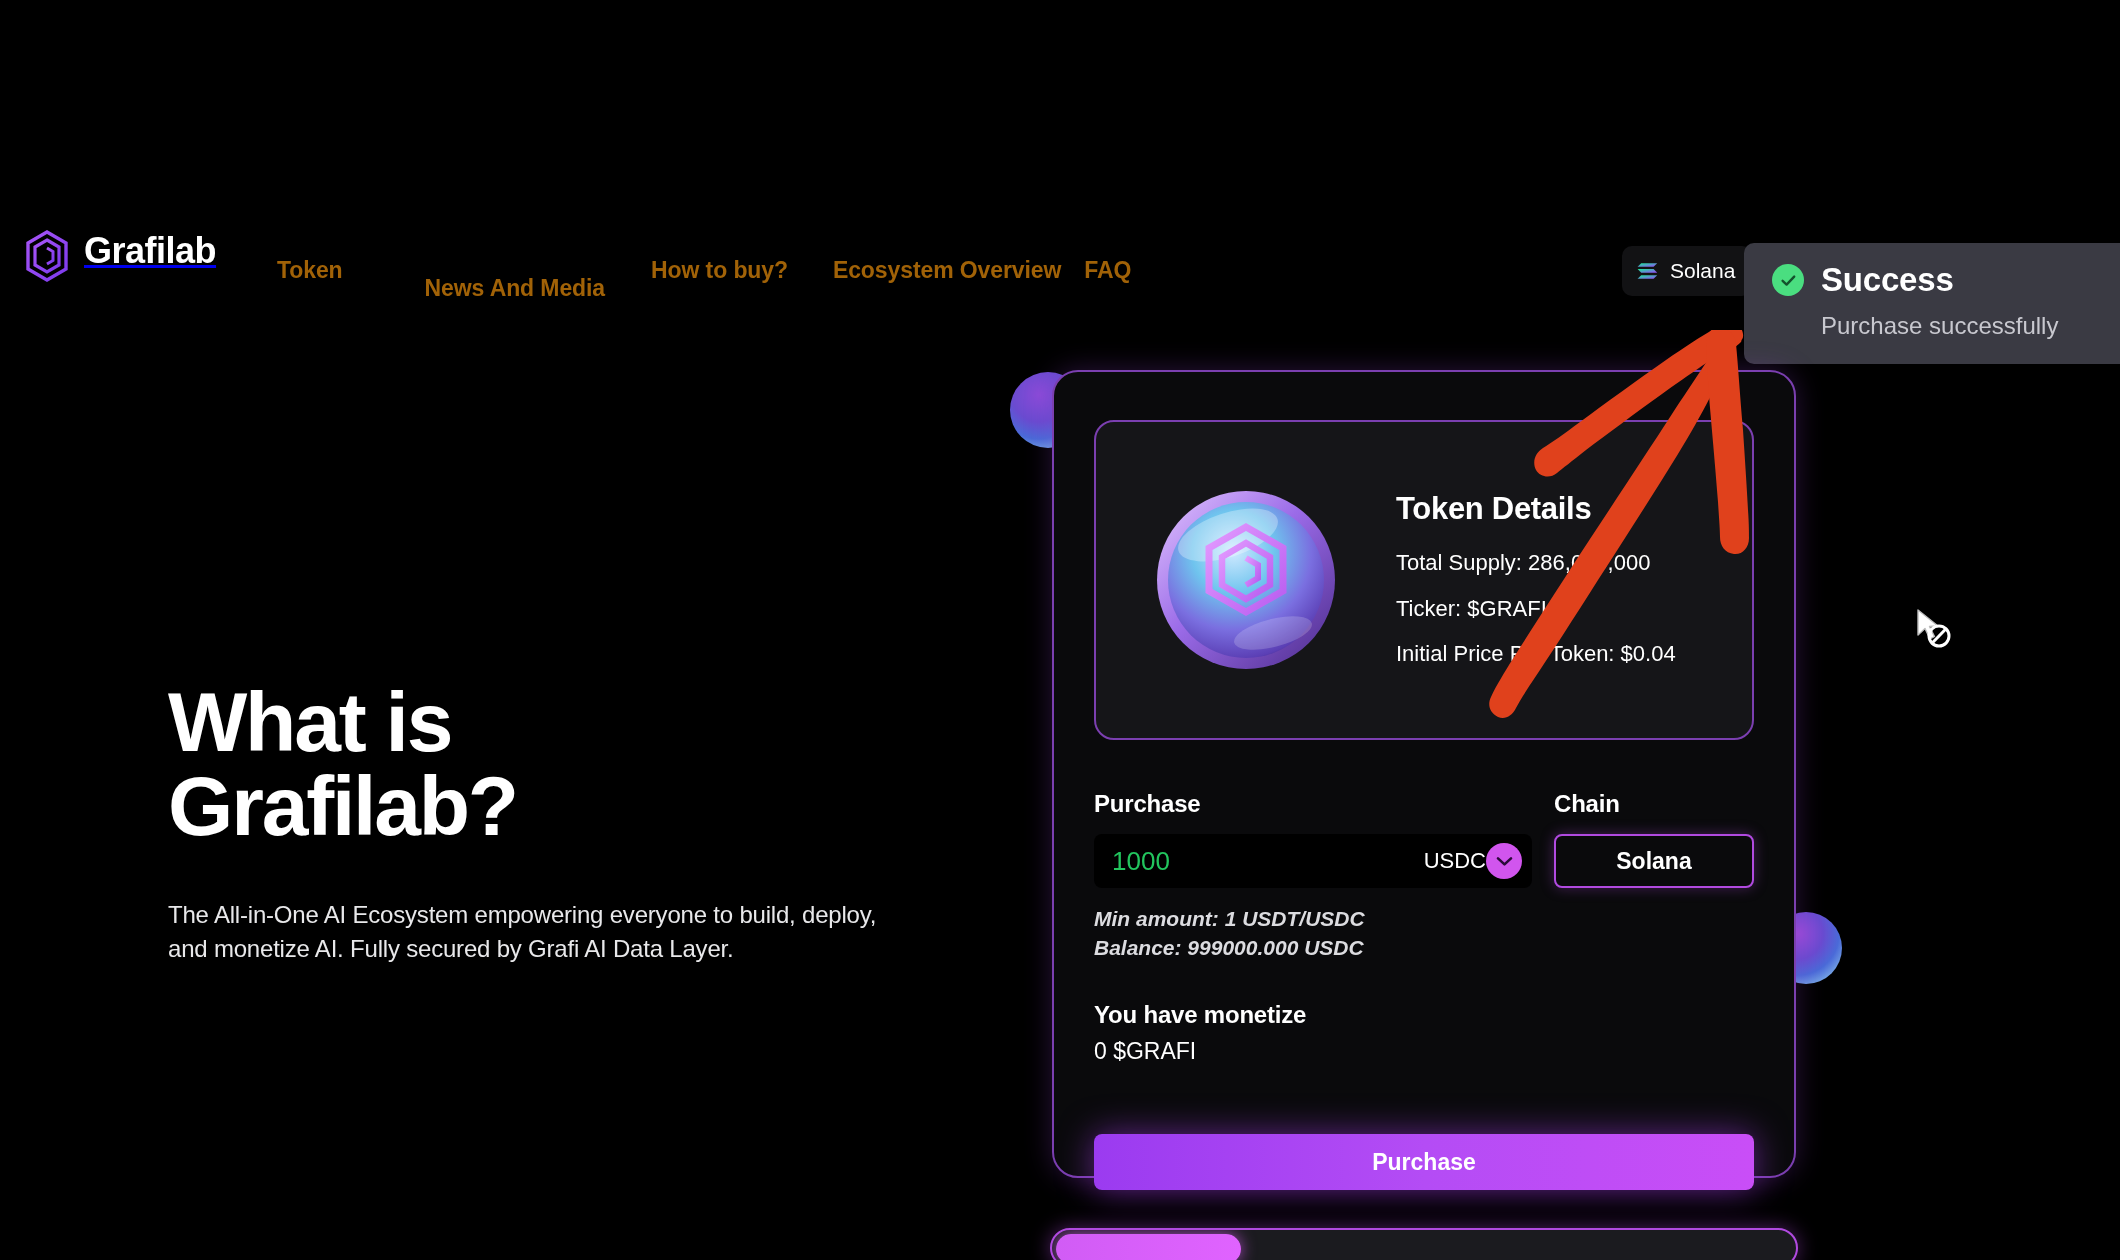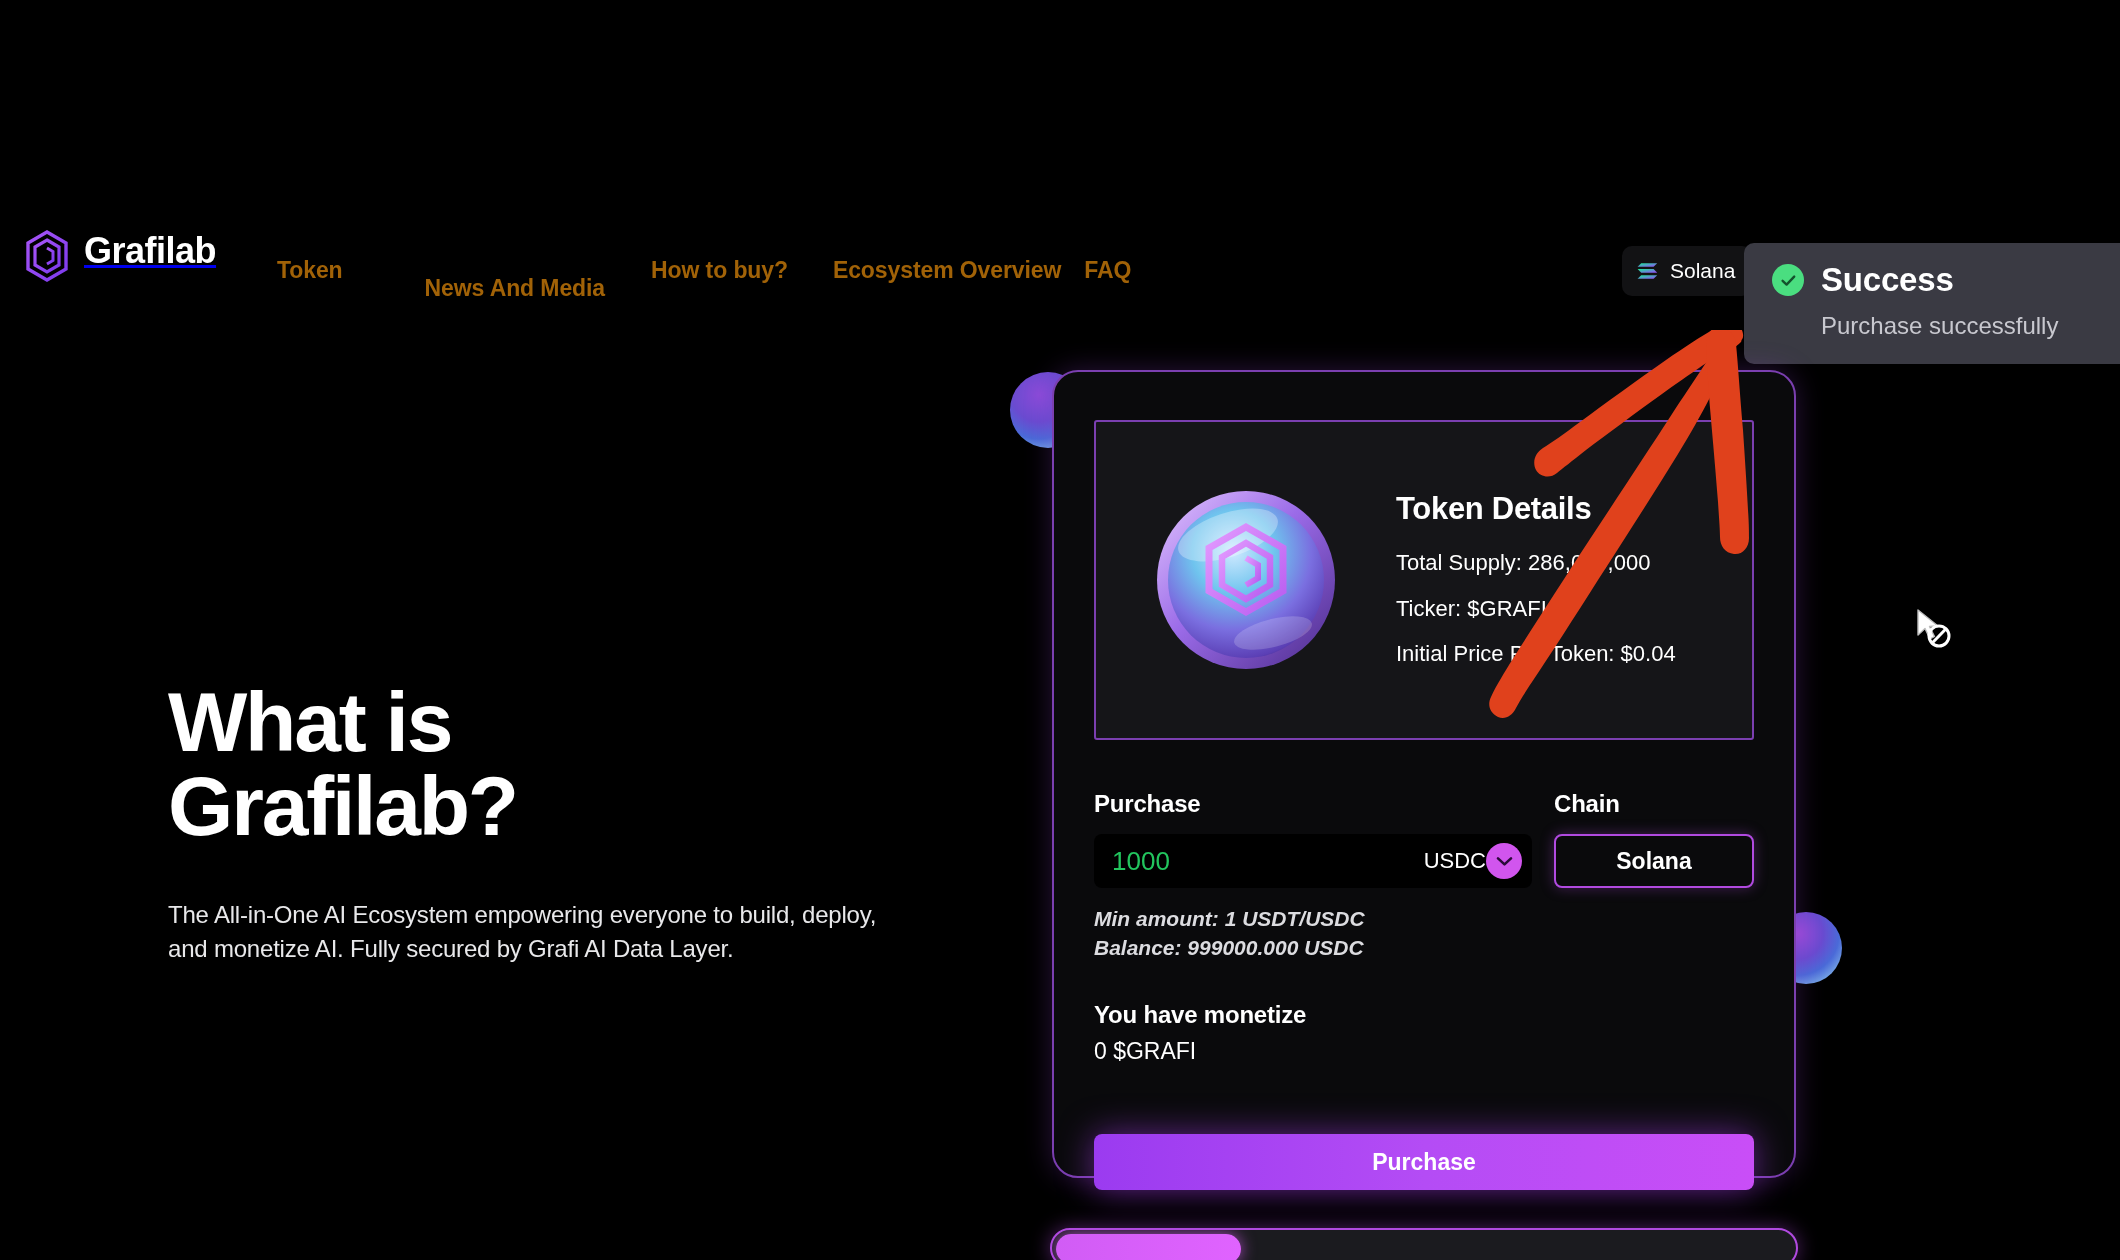--- a/index.html
+++ b/index.html
@@ -77,21 +77,21 @@
     background:#0a0a0c;
     border:2px solid #7b3fb0;
     border-radius:26px;
     box-shadow:0 0 28px rgba(138,63,200,0.30);
   }
   .card-inner {
     position:absolute; left:40px; top:48px;
     width:660px; height:320px;
     background:#151518;
     border:2px solid #7b3fb0;
-    border-radius:3px;
+    border-radius:20px;
     display:flex; align-items:center;
   }
   .coin-wrap { width:300px; display:flex; align-items:center; justify-content:center; }
   .coin { width:186px; height:186px; display:block; }
   .token-info { color:#ffffff; padding-right:18px; }
   .token-info h3 {
     font-size:31px; font-weight:700; letter-spacing:-0.3px; margin-bottom:22px;
   }
   .token-info .kv { font-size:22px; font-weight:400; line-height:1.30; margin-bottom:17px; }
   .token-info .kv:last-child { margin-bottom:0; }

